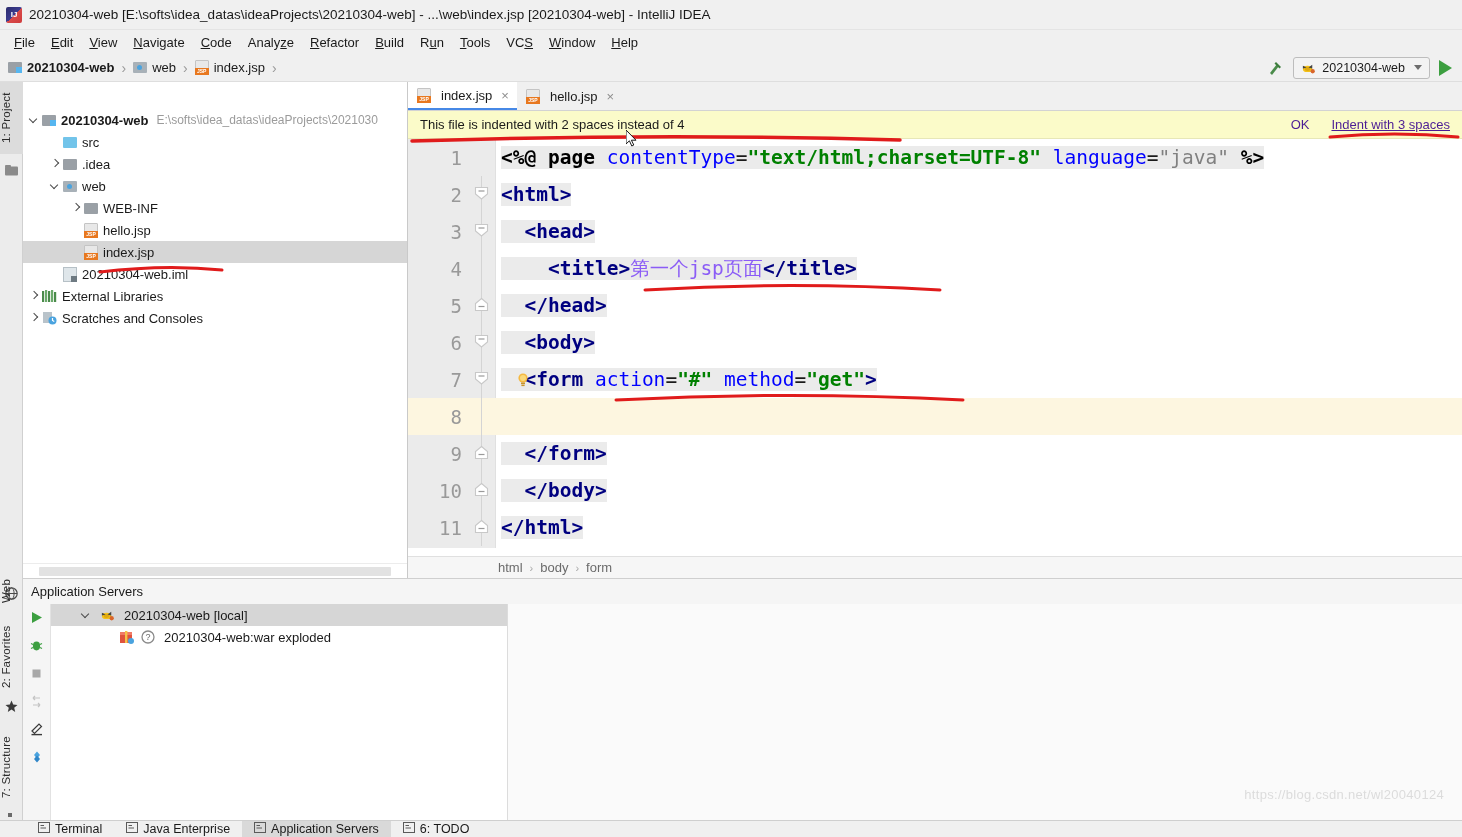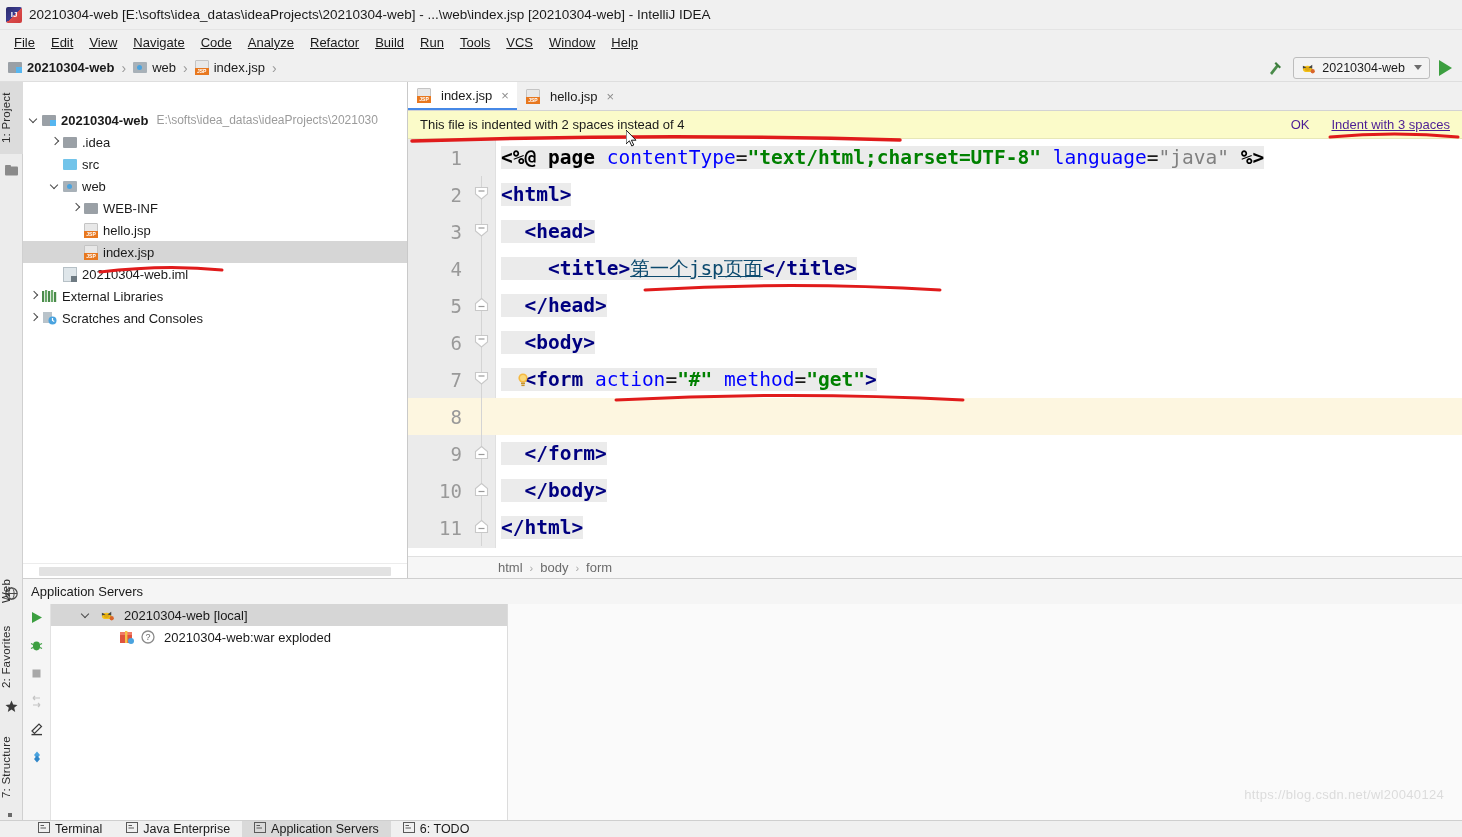--- a/index.html
+++ b/index.html
@@ -31,21 +31,20 @@
   .title-text { font-size: 13.5px; color: #1a1a1a; white-space: nowrap; }
 
   
   .menubar {
     position: absolute; left: 0; top: 30px; width: 1462px; height: 24px;
     background: #f0f0f0; display: flex; align-items: center; padding-left: 6px;
   }
   .menu-item {
     font-size: 13px; color: #1a1a1a; padding: 2px 8px; cursor: default;
     white-space: nowrap;
-    text-decoration: underline;
   }
   .menu-item .mn { text-decoration: underline; }
 
   
   .navbar {
     position: absolute; left: 0; top: 54px; width: 1462px; height: 28px;
     background: #f0f0f0; display: flex; align-items: center; padding-left: 8px;
     border-bottom: 1px solid #dedede;
   }
   .crumb { display: flex; align-items: center; font-size: 13px; color: #1a1a1a; }
@@ -215,21 +214,21 @@
     font-family: "DejaVu Sans Mono", monospace; font-size: 19.5px; line-height: 37px;
     white-space: pre; padding-left: 5px; flex: 1 1 auto; position: relative; z-index: 1;
   }
   .code .hlbg { background: #ebebeb; }
   .tagc { color: #000080; font-weight: bold; }
   .attrc { color: #0000ff; }
   .strc { color: #008000; font-weight: bold; }
   .plainc { color: #1a1a1a; }
   .dirc { color: #000000; font-weight: bold; }
   .grayc { color: #808080; }
-  .cn { color: #0c4a6e; text-decoration: underline; }
+  .cn { color: #8b5cf6; }
 
   .bcbar {
     position: absolute; left: 0; bottom: 0; width: 100%; height: 22px;
     background: #f6f6f6; border-top: 1px solid #e0e0e0;
     display: flex; align-items: center; padding-left: 90px; gap: 7px;
     font-size: 13px; color: #6b6b6b;
   }
   .bcbar .s { color: #a8a8a8; font-size: 11px; }
 
   
@@ -417,29 +416,29 @@
     <div class="tree" id="project-tree">
         <div class="trow">
           <span style="width: 0px; flex: 0 0 auto;"></span>
           <span class="arrow down"></span>
           <span class="ico ico-folder mod"></span>
           <span class="tname bold">20210304-web</span>
           <span class="tpath">E:\softs\idea_datas\ideaProjects\2021030</span>
         </div>
         <div class="trow">
           <span style="width: 21px; flex: 0 0 auto;"></span>
+          <span class="arrow "></span>
+          <span class="ico ico-folder plain-blue"></span>
+          <span class="tname">src</span>
+        </div>
+        <div class="trow">
+          <span style="width: 21px; flex: 0 0 auto;"></span>
           <span class="arrow right"></span>
           <span class="ico ico-folder"></span>
           <span class="tname">.idea</span>
-        </div>
-        <div class="trow">
-          <span style="width: 21px; flex: 0 0 auto;"></span>
-          <span class="arrow "></span>
-          <span class="ico ico-folder plain-blue"></span>
-          <span class="tname">src</span>
         </div>
         <div class="trow">
           <span style="width: 21px; flex: 0 0 auto;"></span>
           <span class="arrow down"></span>
           <span class="ico ico-folder blue"></span>
           <span class="tname">web</span>
         </div>
         <div class="trow">
           <span style="width: 42px; flex: 0 0 auto;"></span>
           <span class="arrow right"></span>

